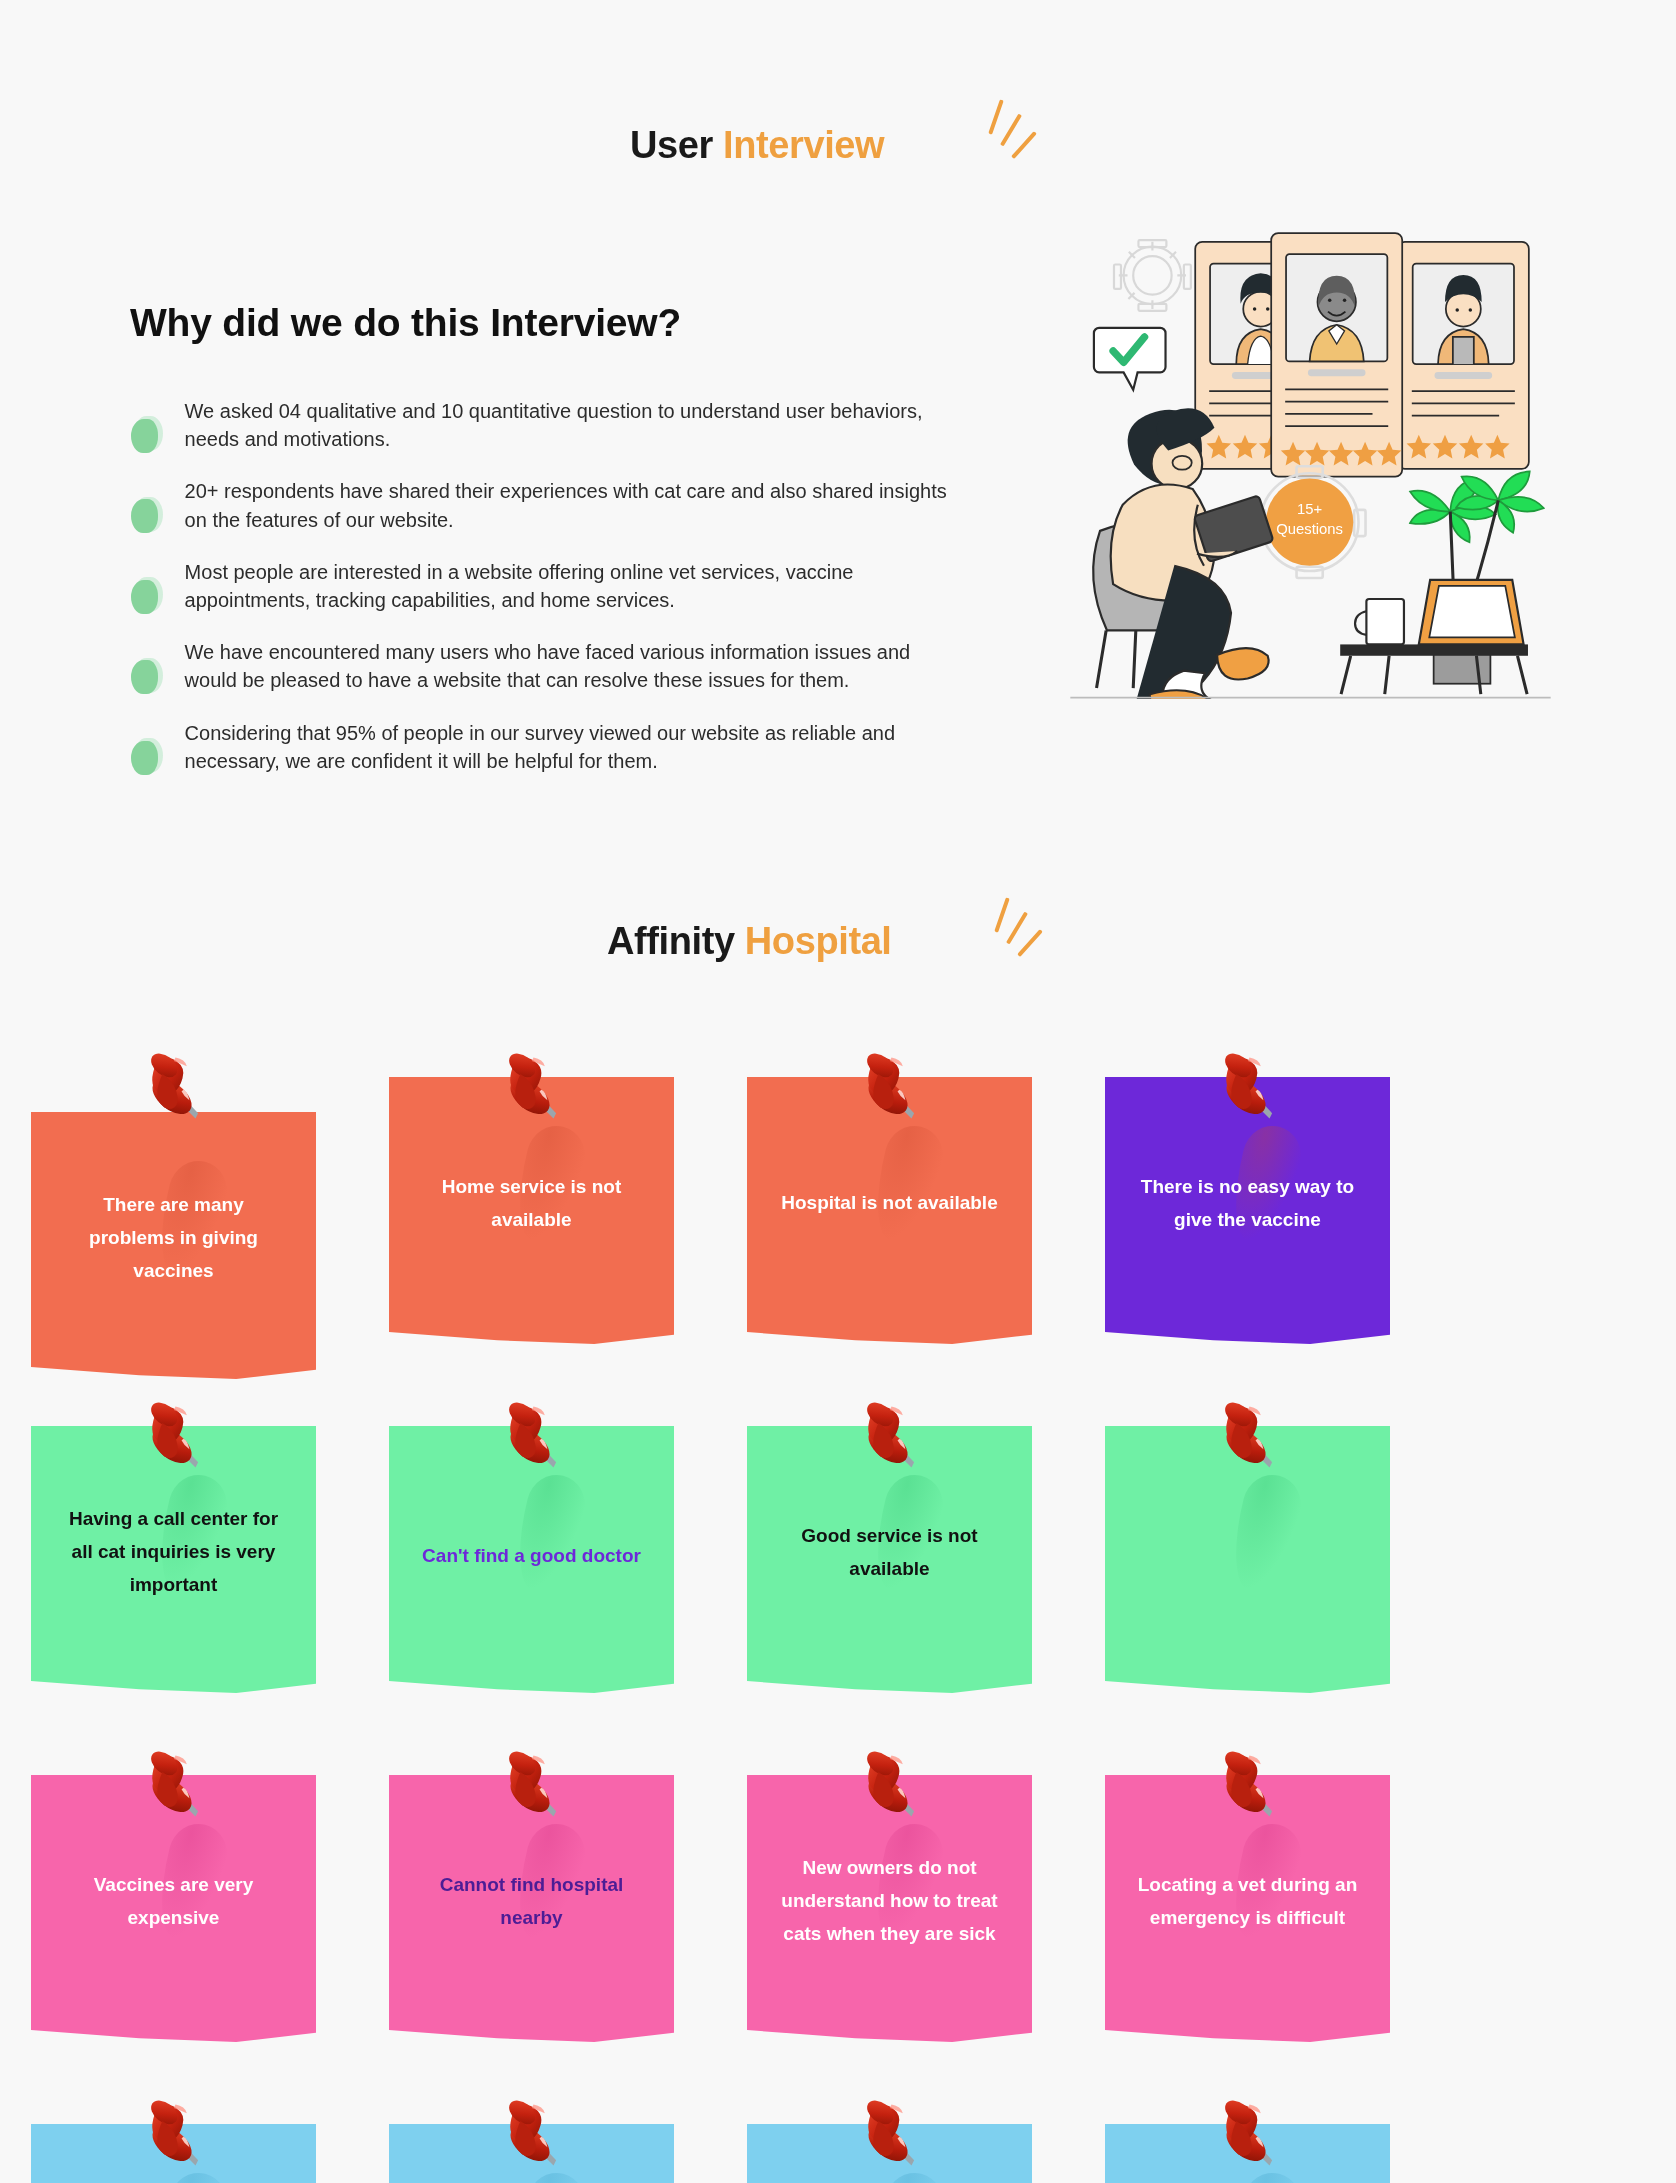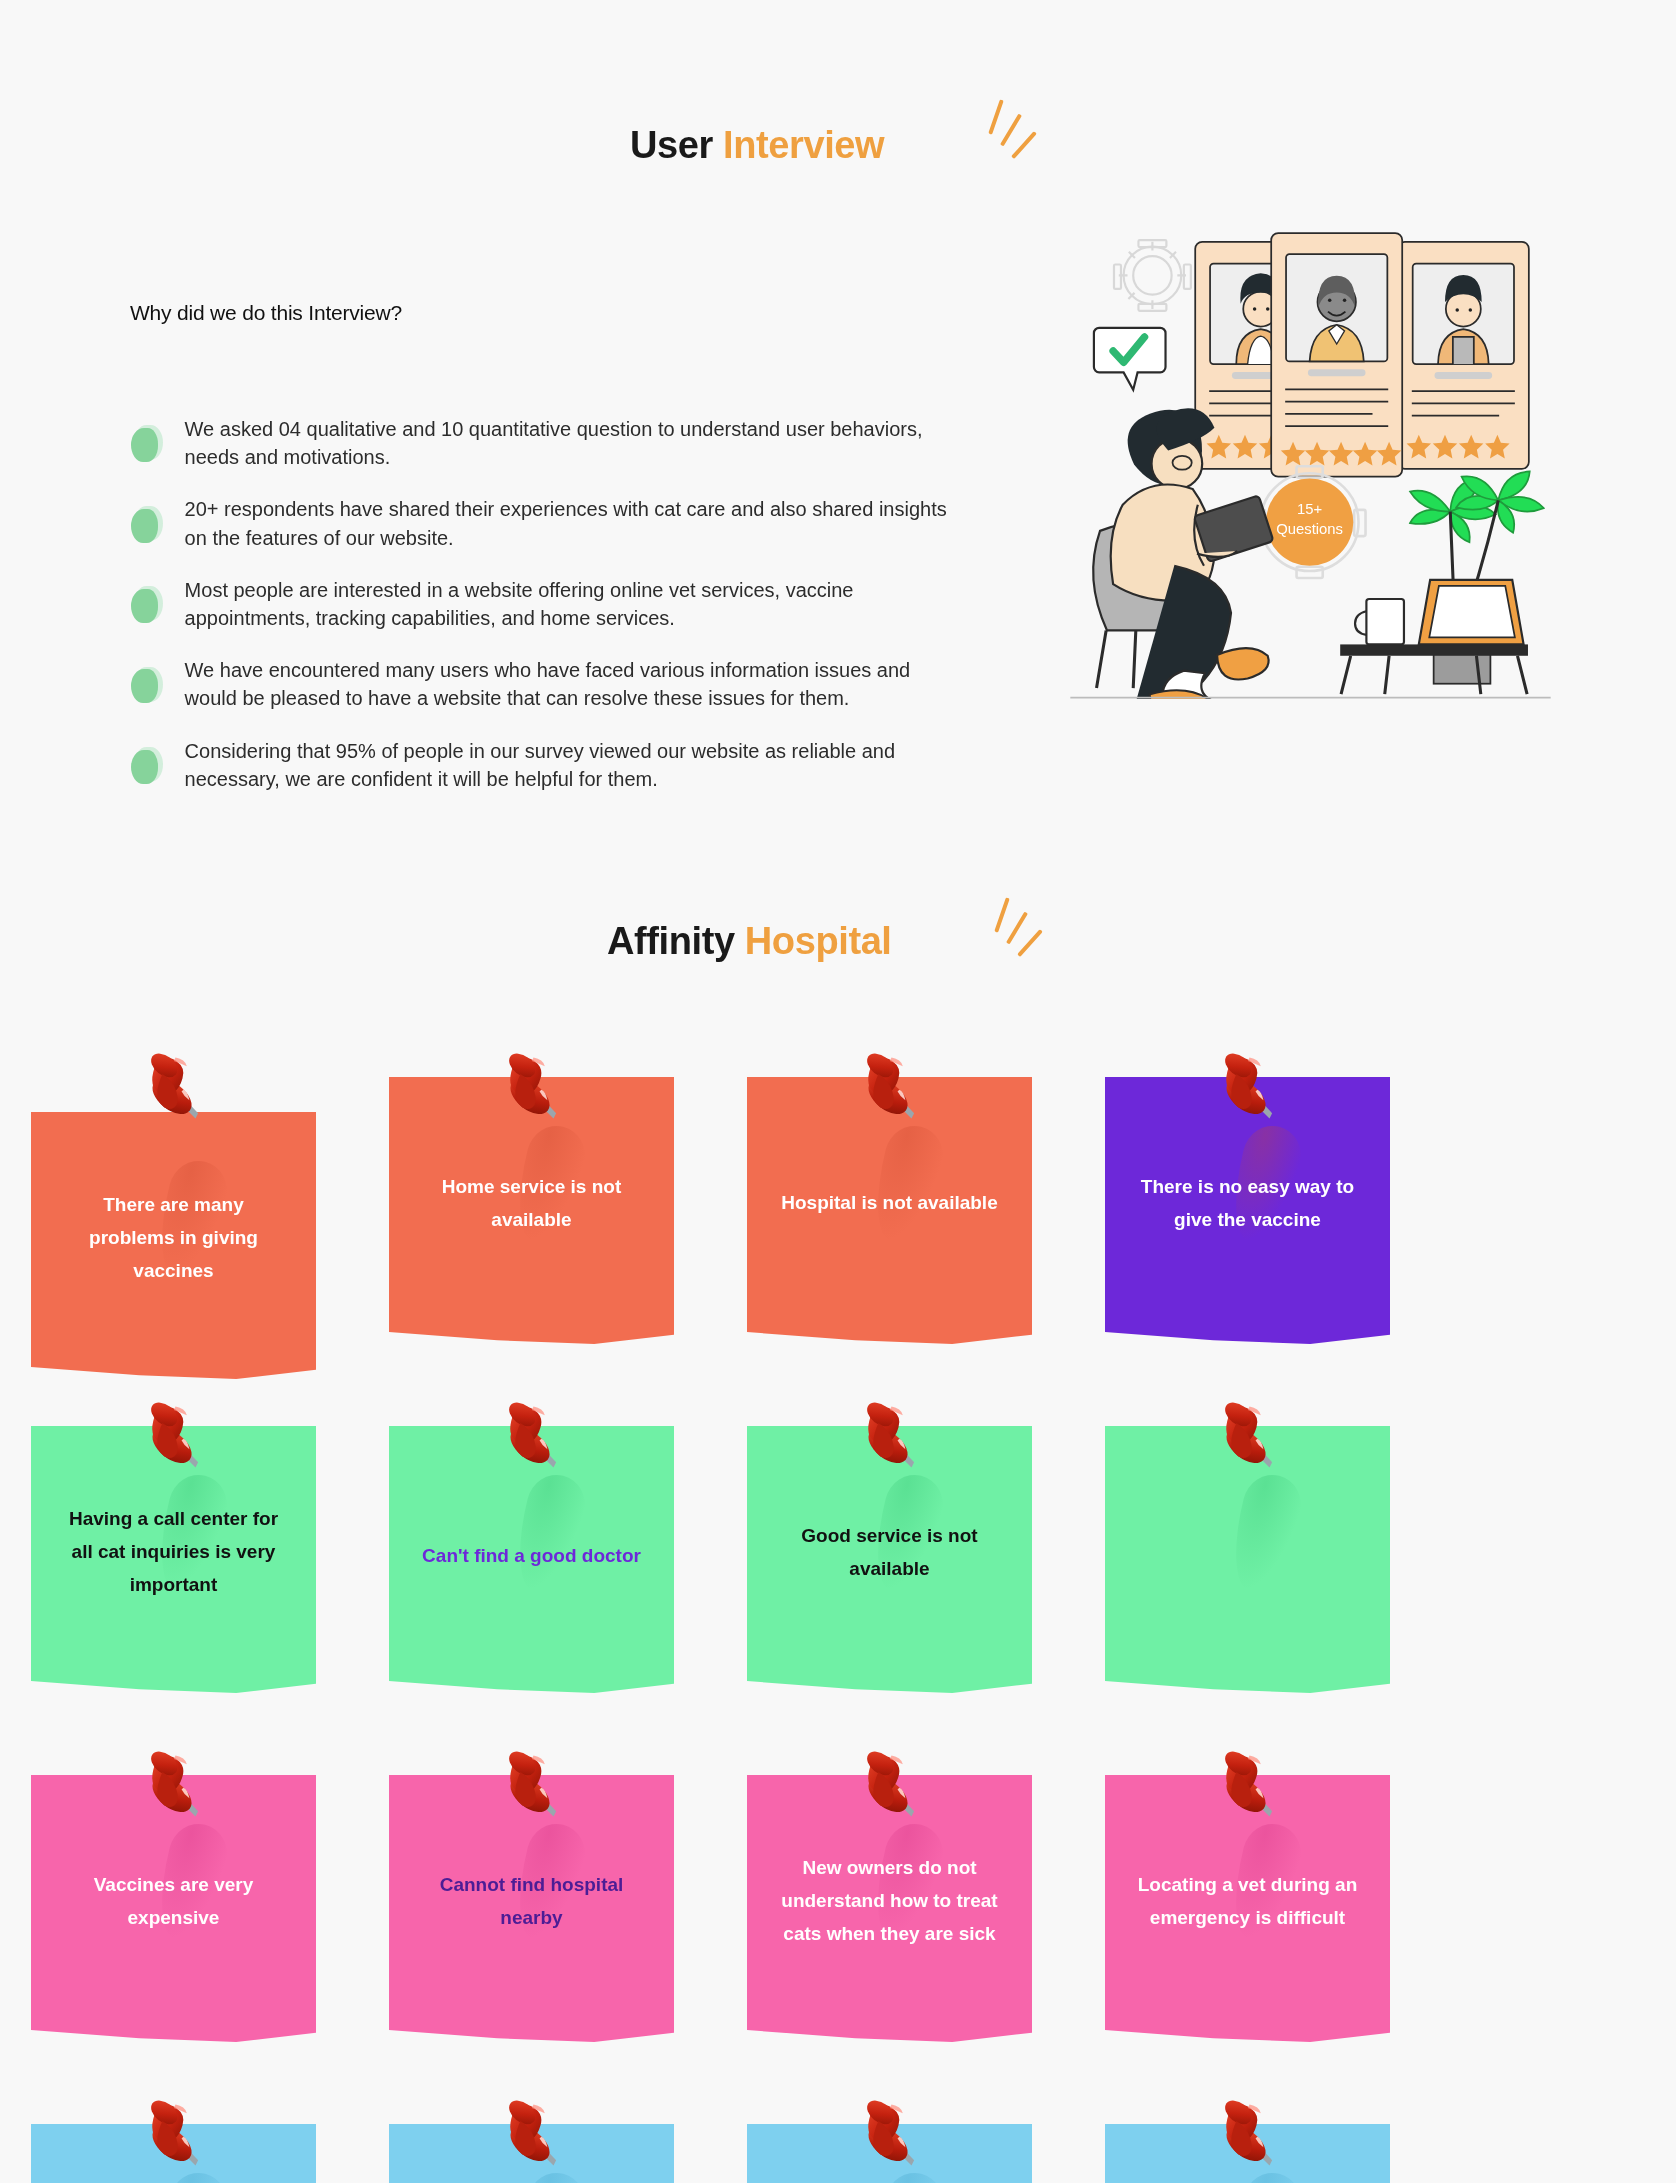--- a/index.html
+++ b/index.html
@@ -33,38 +33,37 @@
     background: #efa040;
     border-radius: 1.7px;
     transform-origin: center;
   }
 
   
   #why-heading {
     position: absolute;
     left: 130px;
     top: 301px;
-    font-size: 21px;
-    font-weight: 400;
+    font-size: 39px;
+    font-weight: 700;
     color: #111;
     letter-spacing: -0.2px;
   }
   #why-list {
     position: absolute;
     left: 130px;
     top: 395px;
     width: 825px;
   }
   .why-item {
     position: relative;
     display: flex;
-    align-items: center;
+    align-items: flex-end;
     margin-bottom: 22px;
     min-height: 48px;
-    margin-top: 18px;
   }
   .leaf-bullet {
     position: relative;
     flex: 0 0 auto;
     width: 38px;
     height: 38px;
     margin-right: 16.6px;
     margin-top: 2.6px;
   }
   .leaf-bullet .leaf-back {

